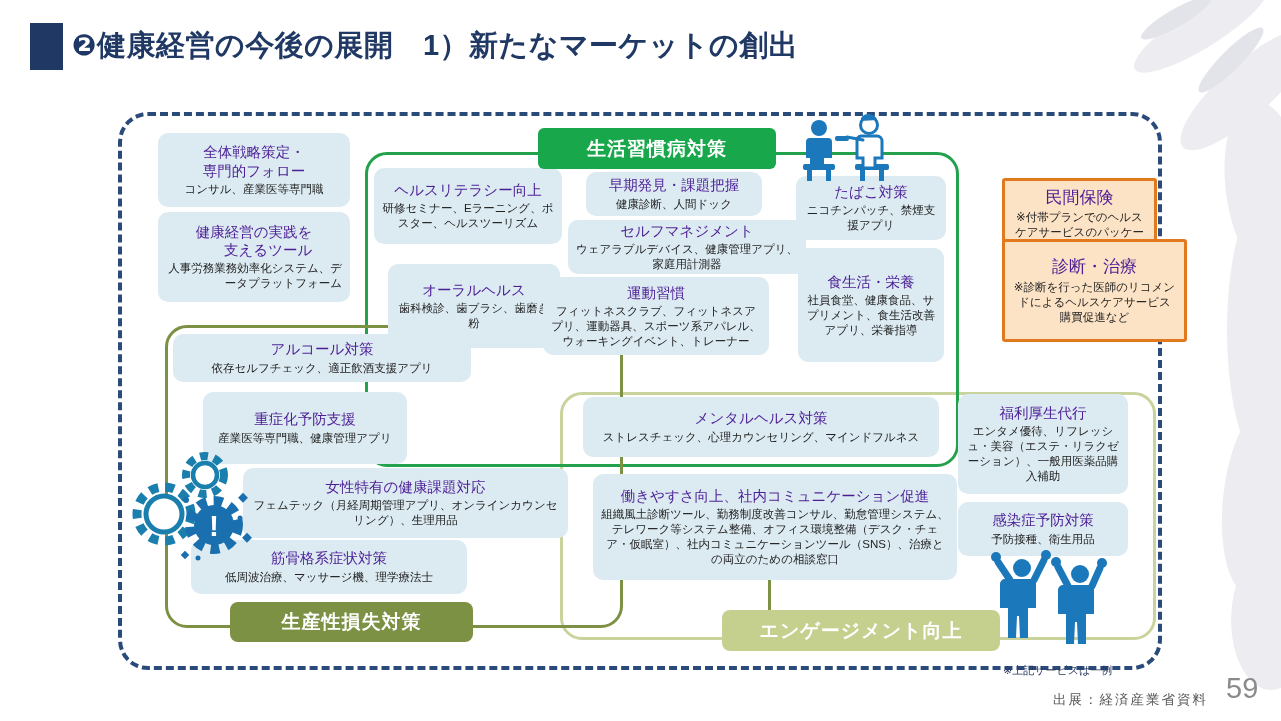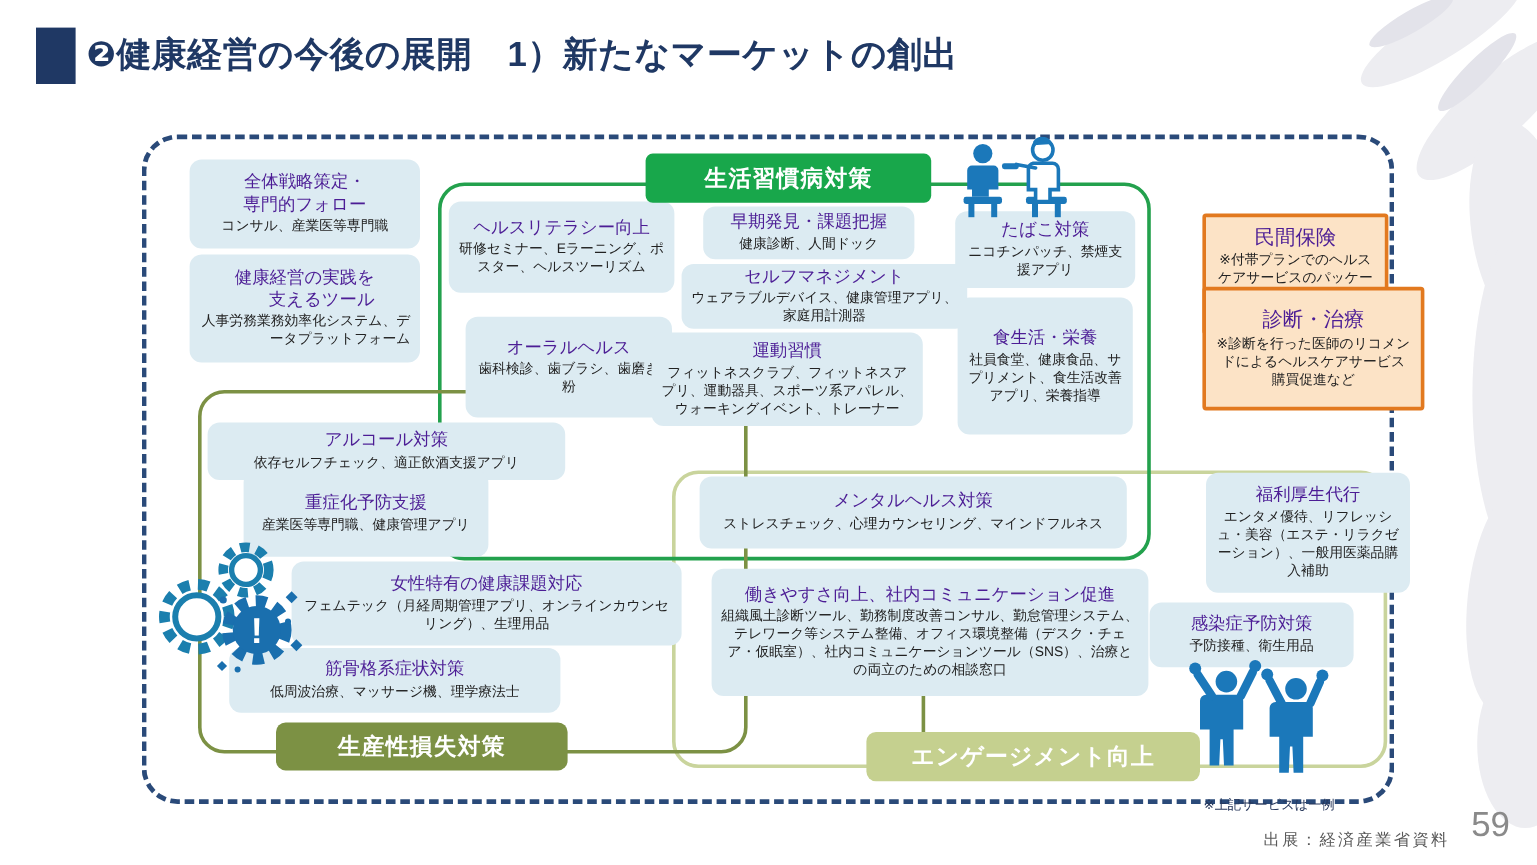--- a/index.html
+++ b/index.html
@@ -106,21 +106,21 @@
     <div class="card-body">フィットネスクラブ、フィットネスアプリ、運動器具、スポーツ系アパレル、ウォーキングイベント、トレーナー</div>
   </div>
   <div class="card" style="left:796px;top:176px;width:150px;height:64px;">
     <div class="card-title">たばこ対策</div>
     <div class="card-body">ニコチンパッチ、禁煙支援アプリ</div>
   </div>
   <div class="card" style="left:798px;top:248px;width:146px;height:114px;align-items:center;">
     <div class="card-title">食生活・栄養</div>
     <div class="card-body">社員食堂、健康食品、サプリメント、食生活改善アプリ、栄養指導</div>
   </div>
-  <div class="card" style="left:173px;top:352px;width:298px;height:48px;">
+  <div class="card" style="left:173px;top:334px;width:298px;height:48px;">
     <div class="card-title">アルコール対策</div>
     <div class="card-body">依存セルフチェック、適正飲酒支援アプリ</div>
   </div>
   <div class="card" style="left:203px;top:392px;width:204px;height:72px;">
     <div class="card-title">重症化予防支援</div>
     <div class="card-body">産業医等専門職、健康管理アプリ</div>
   </div>
   <div class="card" style="left:583px;top:397px;width:356px;height:60px;">
     <div class="card-title">メンタルヘルス対策</div>
     <div class="card-body">ストレスチェック、心理カウンセリング、マインドフルネス</div>
@@ -130,21 +130,21 @@
     <div class="card-body">フェムテック（月経周期管理アプリ、オンラインカウンセリング）、生理用品</div>
   </div>
   <div class="card" style="left:191px;top:540px;width:276px;height:54px;">
     <div class="card-title">筋骨格系症状対策</div>
     <div class="card-body">低周波治療、マッサージ機、理学療法士</div>
   </div>
   <div class="card" style="left:593px;top:474px;width:364px;height:106px;">
     <div class="card-title">働きやすさ向上、社内コミュニケーション促進</div>
     <div class="card-body">組織風土診断ツール、勤務制度改善コンサル、勤怠管理システム、テレワーク等システム整備、オフィス環境整備（デスク・チェア・仮眠室）、社内コミュニケーションツール（SNS）、治療との両立のための相談窓口</div>
   </div>
-  <div class="card" style="left:1005px;top:394px;width:170px;height:100px;">
+  <div class="card" style="left:958px;top:394px;width:170px;height:100px;">
     <div class="card-title">福利厚生代行</div>
     <div class="card-body">エンタメ優待、リフレッシュ・美容（エステ・リラクゼーション）、一般用医薬品購入補助</div>
   </div>
   <div class="card" style="left:958px;top:502px;width:170px;height:54px;">
     <div class="card-title">感染症予防対策</div>
     <div class="card-body">予防接種、衛生用品</div>
   </div>
 
   <div class="card card-orange" style="left:1002px;top:130px;width:155px;height:101px;margin-top:48px;">
     <div class="card-title">民間保険</div>

